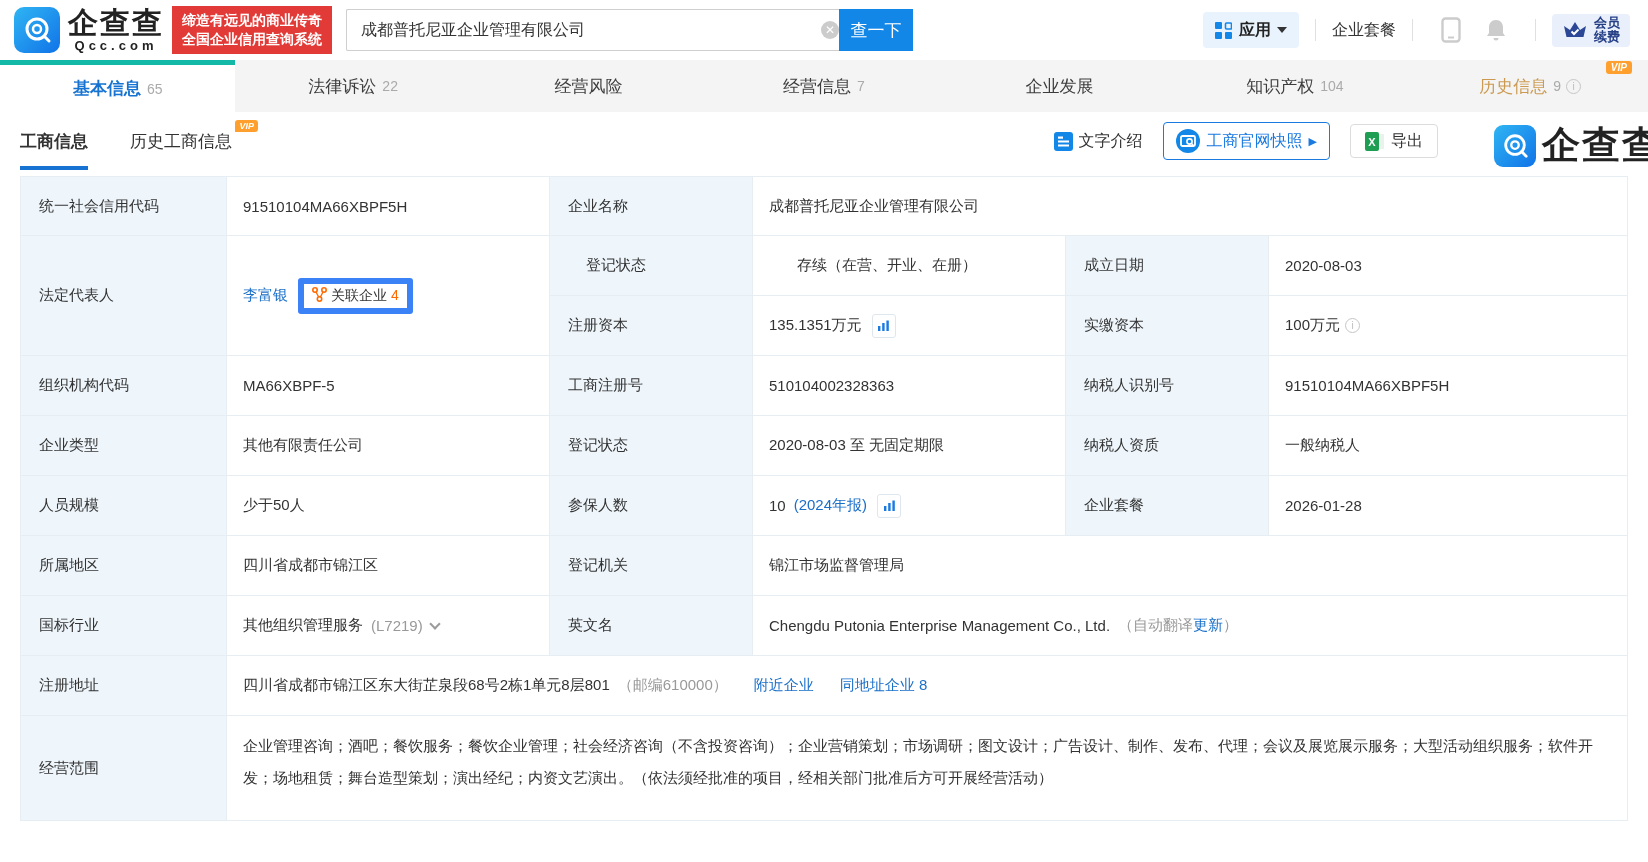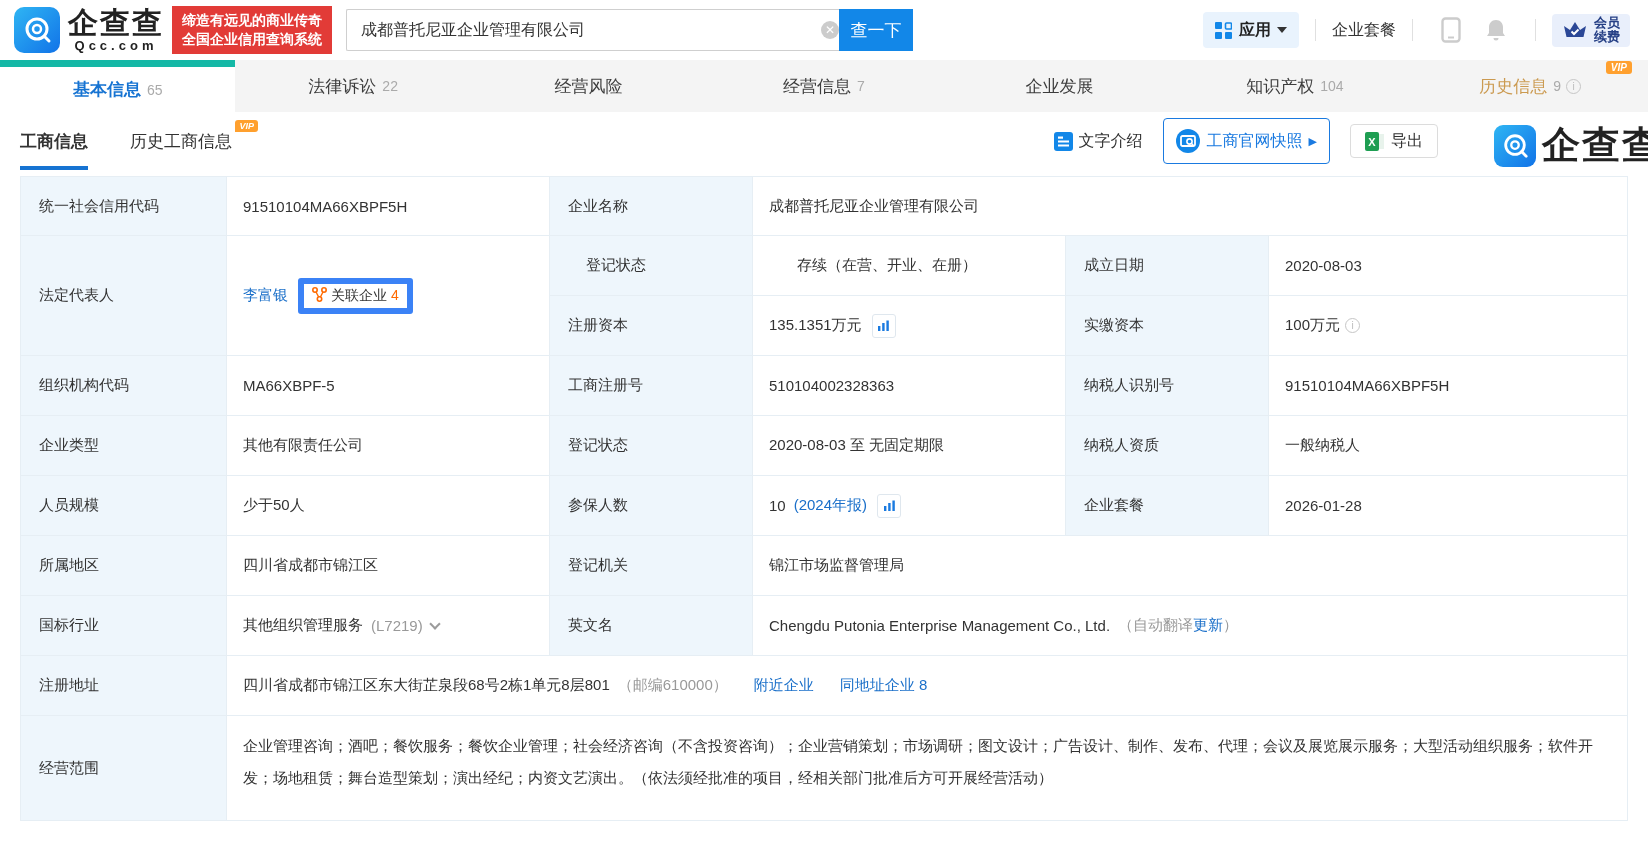--- a/index.html
+++ b/index.html
@@ -30,40 +30,40 @@
   .plain-link { font-size:16px; color:#333; cursor:pointer; }
   .icon-gap { margin:0 12px; cursor:pointer; display:flex; }
   .vip-pill { display:flex; align-items:center; background:#e9effb; border-radius:4px; height:33px; padding:0 10px; cursor:pointer; }
   .vip-text { margin-left:6px; font-size:13px; font-weight:bold; color:#253f85; line-height:14px; }
 
   
   .tabbar { height:52px; background:#f4f4f4; display:flex; }
   .tab { flex:1; display:flex; align-items:center; justify-content:center; font-size:17px; color:#3c3c3c;
     cursor:pointer; position:relative; }
   .tab .cnt { font-size:14px; color:#aaa; margin-left:6px; }
-  .tab.active { background:#fff; border-top:7px solid #14b8a6; box-shadow:0 2px 0 #2e2e2e; }
+  .tab.active { background:#fff; border-top:5px solid #14b8a6; box-shadow:0 2px 0 #2e2e2e; }
   .tab.active .lbl { color:#1673d2; font-weight:bold; }
   .tab.history .lbl { color:#cb9a50; }
   .vip-badge { position:absolute; top:1px; right:16px; background:#ffa02e; color:#fff; font-size:10px;
     font-style:italic; font-weight:bold; padding:1px 5px; border-radius:3px; }
   .i-circ { width:15px; height:15px; border:1px solid #c6c6c6; border-radius:50%; color:#bbb; font-size:10px;
     display:inline-flex; align-items:center; justify-content:center; margin-left:5px; font-style:normal; }
 
   
   .subnav { height:58px; background:#fff; display:flex; align-items:center; padding:0 20px; position:relative; }
   .sn-tab { font-size:17px; color:#333; position:relative; height:58px; display:flex; align-items:center; cursor:pointer; }
   .sn-tab.active { font-weight:bold; }
   .sn-tab.active::after { content:""; position:absolute; left:0; right:0; bottom:0; height:4px; background:#1673d2; }
   .sn-tab + .sn-tab { margin-left:42px; }
   .mini-vip { position:absolute; top:-2px; right:-26px; background:#ffa02e; color:#fff; font-size:9px;
     font-style:italic; font-weight:bold; padding:1px 4px; border-radius:3px 3px 3px 0; }
   .sn-right { margin-left:auto; display:flex; align-items:center; margin-right:190px; }
   .sn-item { display:flex; align-items:center; font-size:16px; color:#333; cursor:pointer; }
   .sn-item + .sn-item { margin-left:20px; }
-  .pill-blue { border:1px solid #1a7ae0; color:#1a7ae0; border-radius:4px; height:46px; padding:0 12px; }
+  .pill-blue { border:1px solid #1a7ae0; color:#1a7ae0; border-radius:4px; height:38px; padding:0 12px; }
   .pill-gray { border:1px solid #dcdcdc; border-radius:4px; height:34px; padding:0 14px; background:#fff; }
   .wm-logo { position:absolute; right:-14px; top:8px; display:flex; align-items:center; }
   .wm-brand { font-size:38px; font-weight:bold; color:#222; letter-spacing:2px; margin-left:6px; white-space:nowrap; }
 
   
   .table { margin:6px 20px 0 20px; display:grid;
     grid-template-columns:205px 322px 202px 312px 202px 1fr;
     grid-template-rows:58px 59px 59px 59px 59px 59px 59px 59px 59px 104px;
     gap:1px; background:#e6eef4; border:1px solid #e6eef4; }
   .lc { background:#eef6fc; display:flex; align-items:center; padding-left:18px; font-size:15px; color:#333; }

